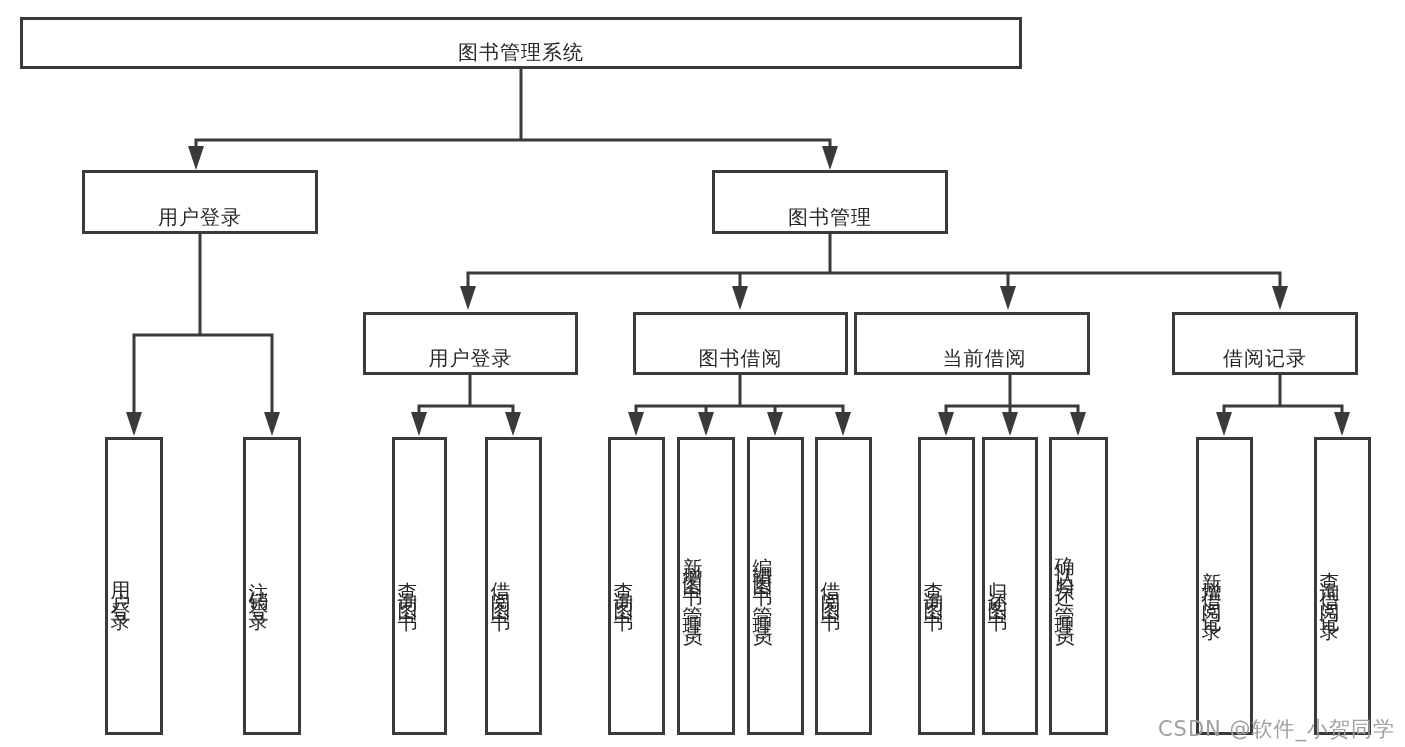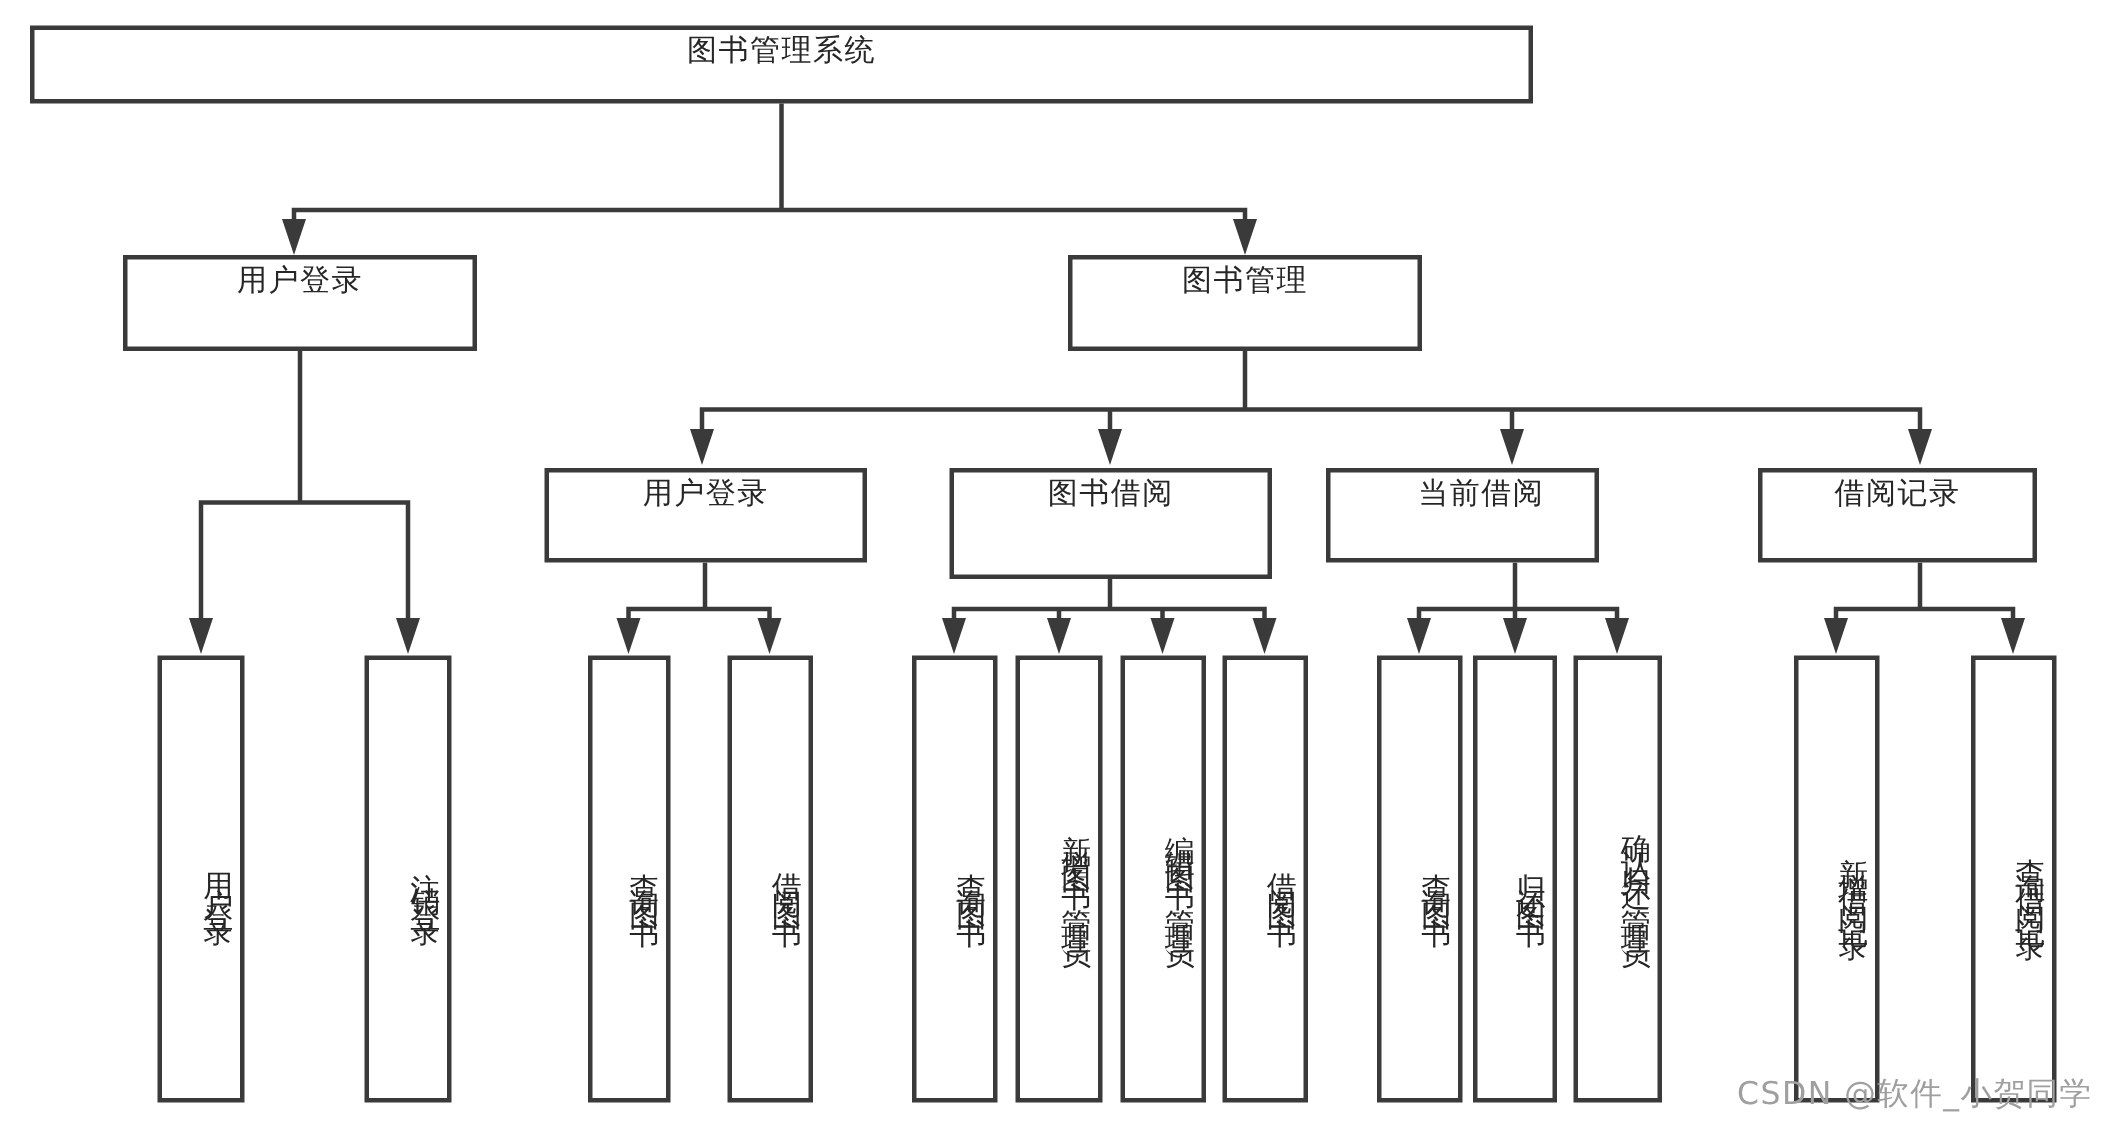--- a/index.html
+++ b/index.html
@@ -23,21 +23,21 @@
     height: 747px;
     pointer-events: none;
   }
   .node {
     position: absolute;
     box-sizing: border-box;
     border: 3px solid #3a3a3a;
     background: #ffffff;
     color: #262626;
     display: flex;
-    align-items: flex-start;
+    align-items: flex-end;
     justify-content: center;
     font-size: 20px;
     letter-spacing: 1px;
     white-space: nowrap;
   }
   .vbox {
     writing-mode: vertical-rl;
     text-orientation: mixed;
     letter-spacing: 10px;
     font-size: 20px;
@@ -127,24 +127,24 @@
   <div class="node" style="left:82px; top:170px; width:236px; height:64px;">
     <span>用户登录</span>
   </div>
   <div class="node" style="left:712px; top:170px; width:236px; height:64px;">
     <span>图书管理</span>
   </div>
 
   <div class="node" style="left:363px; top:312px; width:215px; height:63px;">
     <span>用户登录</span>
   </div>
-  <div class="node" style="left:633px; top:312px; width:215px; height:74px;">
+  <div class="node" style="left:633px; top:312px; width:215px; height:63px;">
     <span>图书借阅</span>
   </div>
-  <div class="node" style="left:884px; top:312px; width:182px; height:63px;padding-left:25px;">
+  <div class="node" style="left:854px; top:312px; width:236px; height:63px;padding-left:25px;">
     <span>当前借阅</span>
   </div>
   <div class="node" style="left:1172px; top:312px; width:186px; height:63px;">
     <span>借阅记录</span>
   </div>
 
   <div class="node vbox" style="left:105px; top:437px; width:58px; height:298px;">
     <span>用户登录</span>
   </div>
   <div class="node vbox" style="left:243px; top:437px; width:58px; height:298px;">

